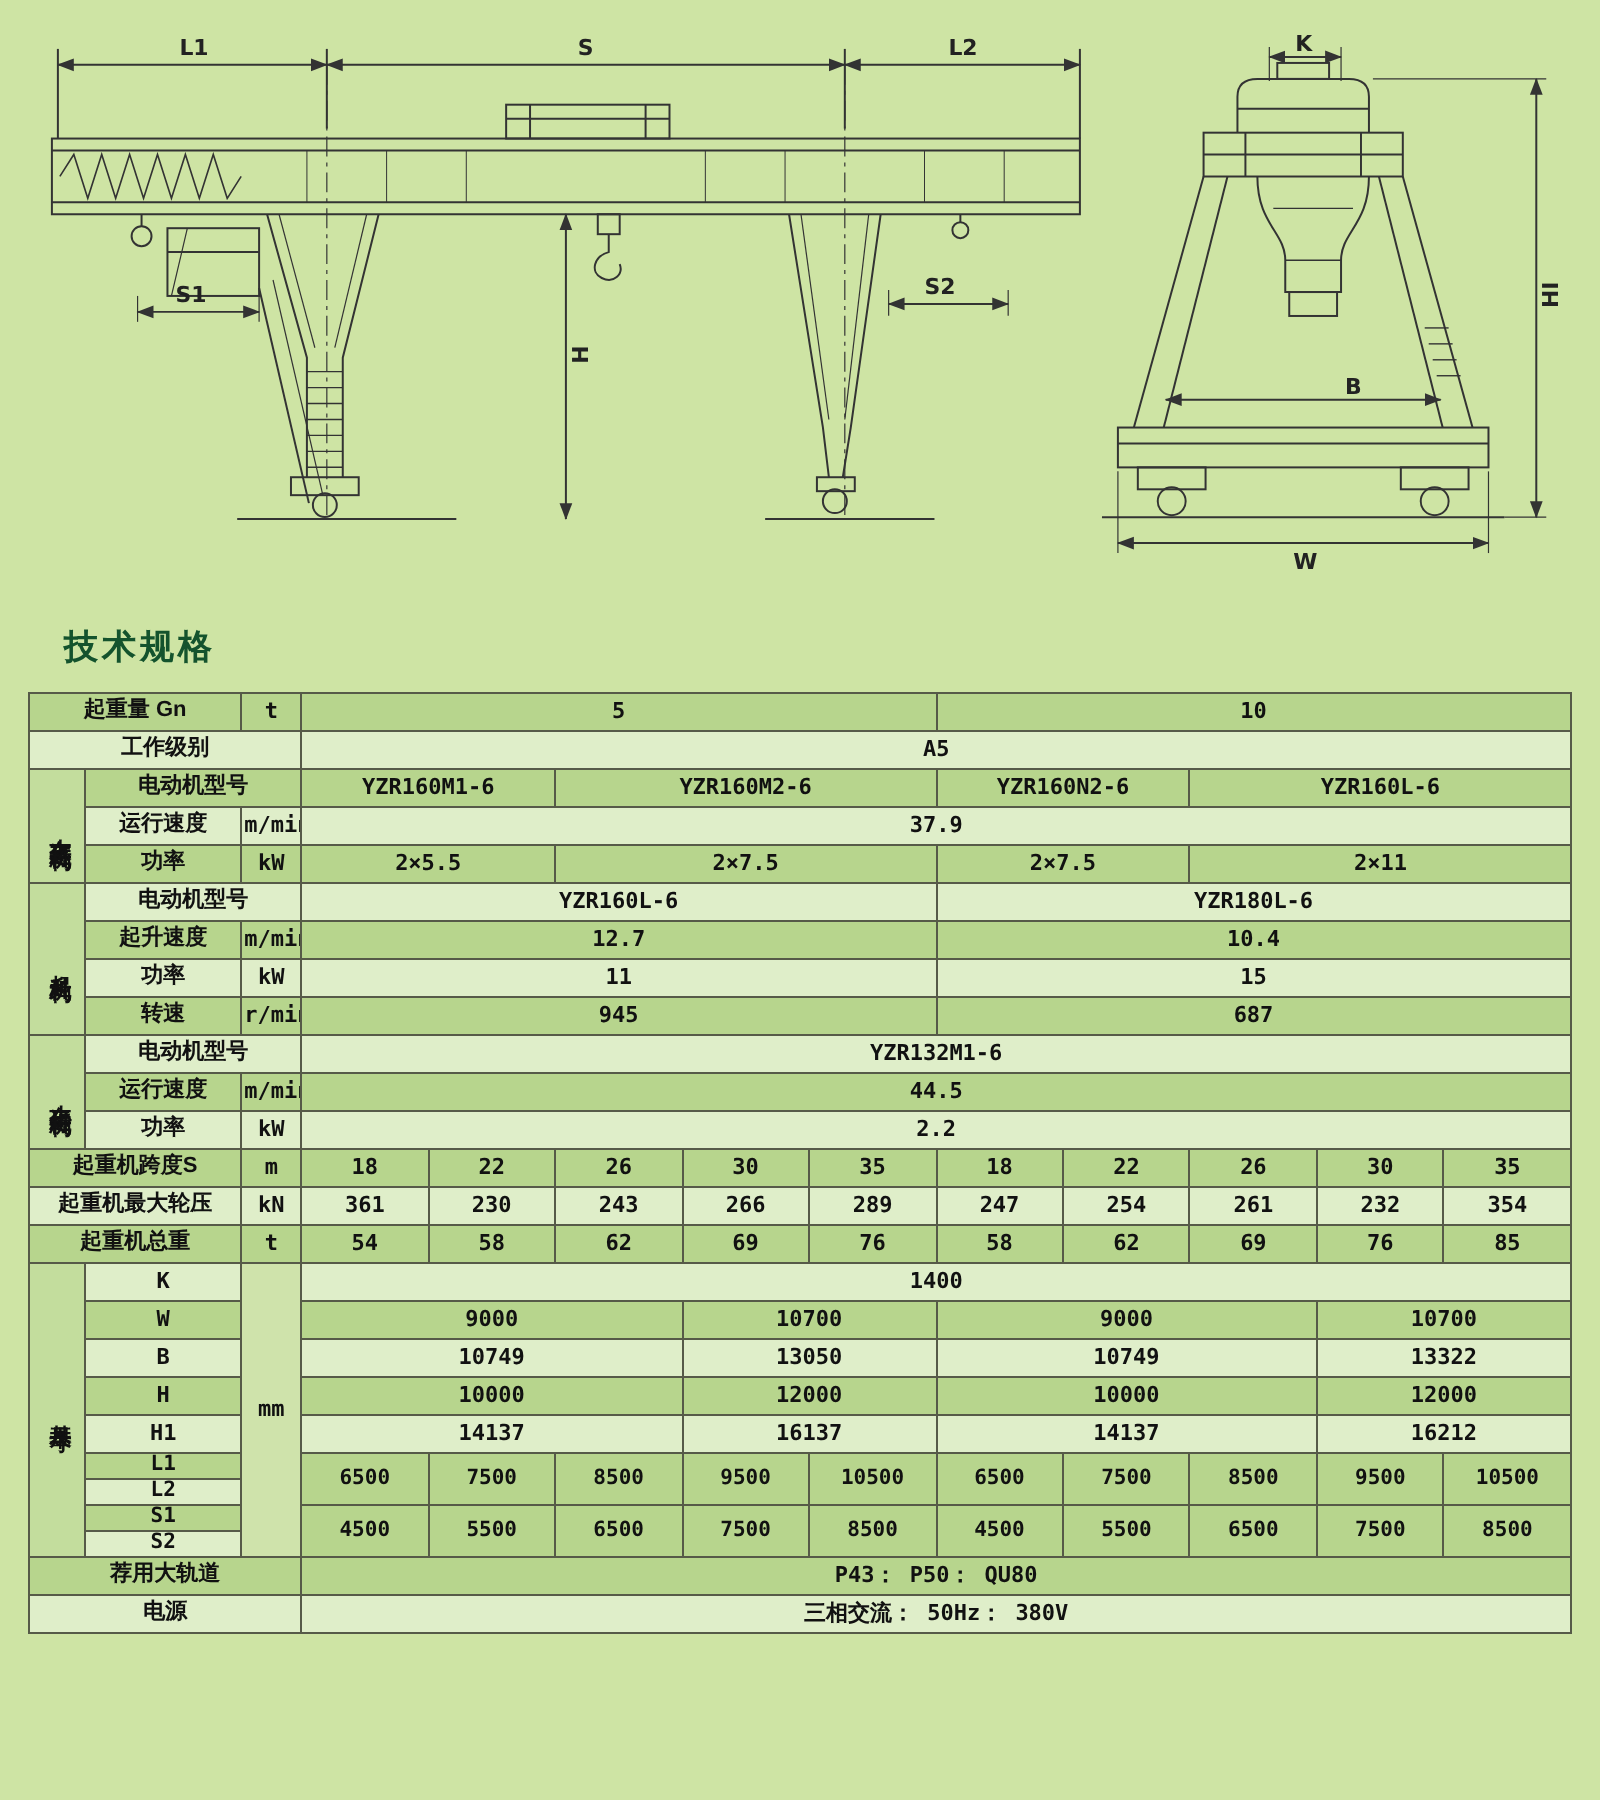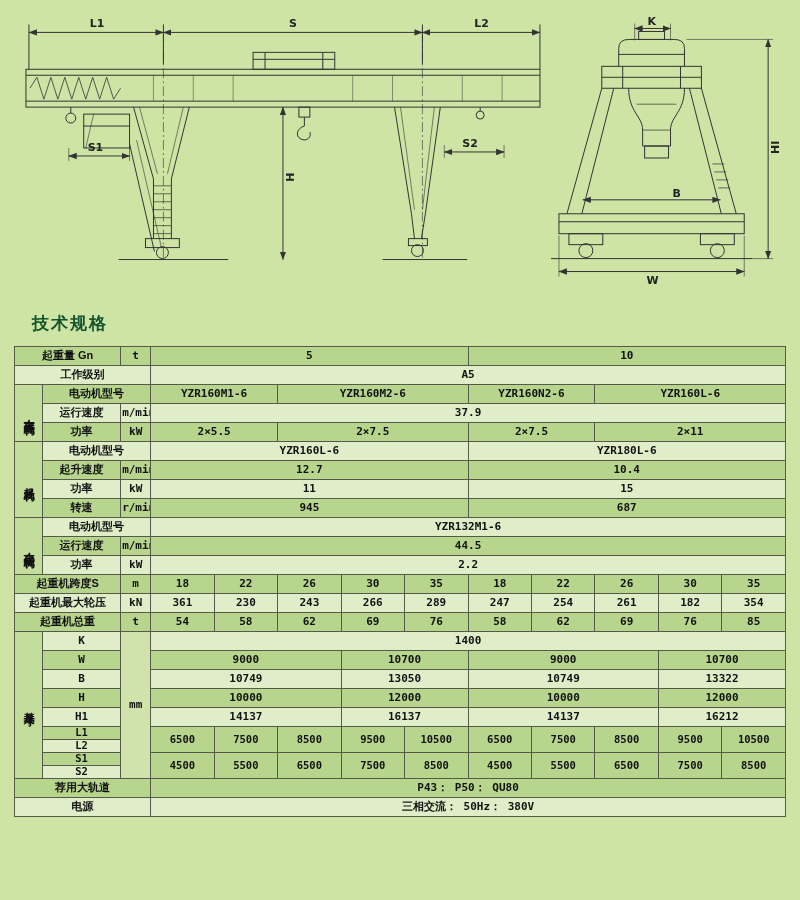--- a/index.html
+++ b/index.html
@@ -345,21 +345,21 @@
           <td colspan="2" class="label">起重机最大轮压</td>
           <td class="unit">kN</td>
           <td class="val">361</td>
           <td class="val">230</td>
           <td class="val">243</td>
           <td class="val">266</td>
           <td class="val">289</td>
           <td class="val">247</td>
           <td class="val">254</td>
           <td class="val">261</td>
-          <td class="val">182</td>
+          <td class="val">232</td>
           <td class="val">354</td>
         </tr>
         <tr>
           <td colspan="2" class="label">起重机总重</td>
           <td class="unit">t</td>
           <td class="val">54</td>
           <td class="val">58</td>
           <td class="val">62</td>
           <td class="val">69</td>
           <td class="val">76</td>

